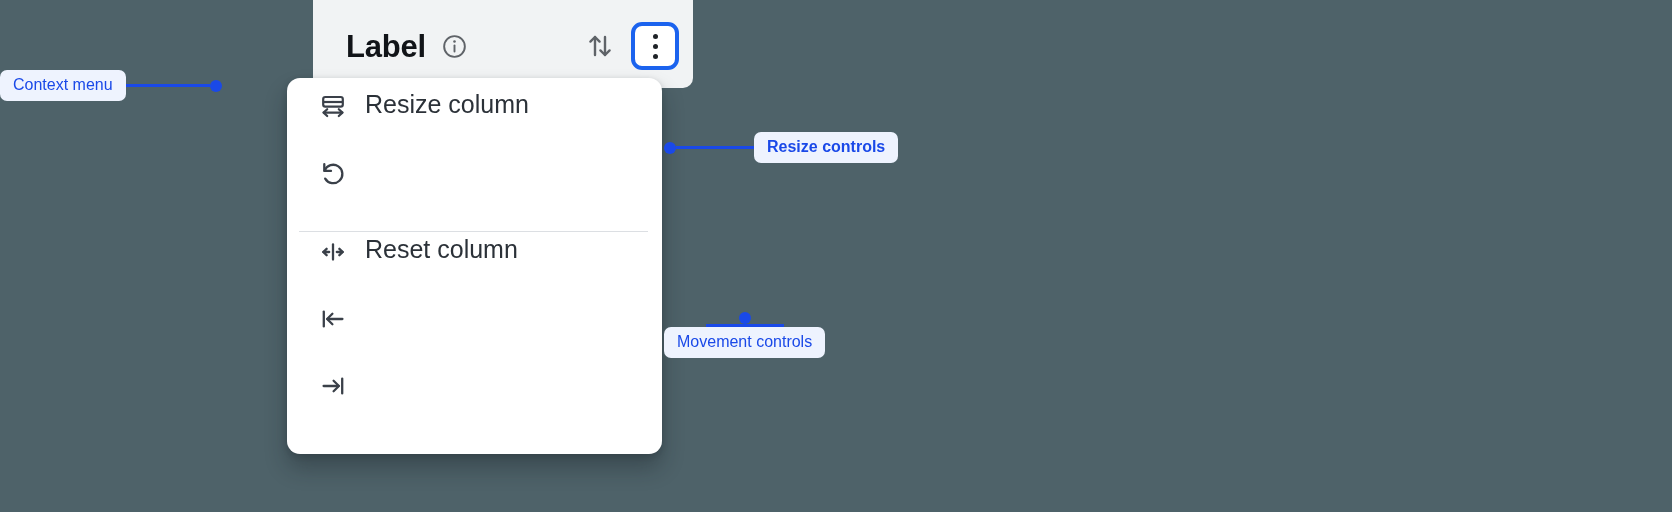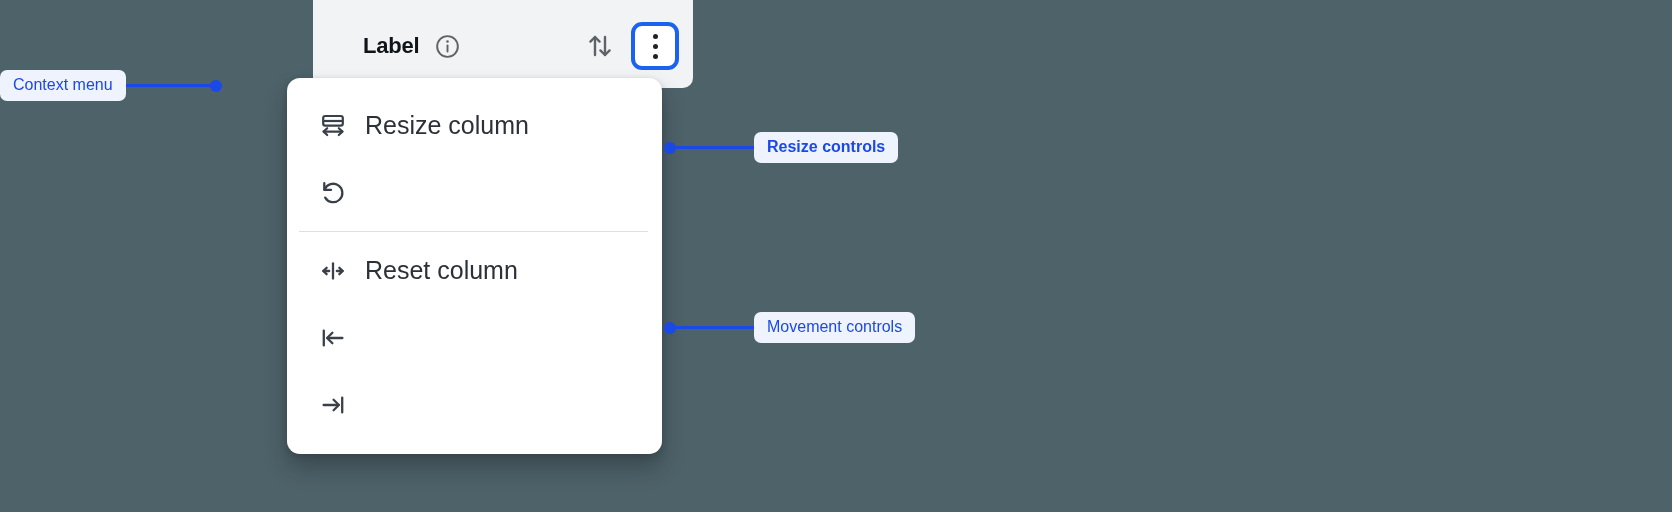--- a/index.html
+++ b/index.html
@@ -31,26 +31,25 @@
     padding: 0 14px 14px 33px;
     z-index: 3;
   }
   #header-card .hdr-row {
     display: flex;
     align-items: center;
     width: 100%;
     height: 56px;
   }
   .hdr-label {
-    font-size: 22px;
+    font-size: 31px;
     font-weight: bold;
     color: #111418;
     letter-spacing: -0.2px;
     line-height: 1;
-    margin-left: 17px;
   }
   .info-icon {
     margin-left: 15px;
     display: flex;
     align-items: center;
     justify-content: center;
   }
   .hdr-spacer { flex: 1; }
   .sort-icon {
     display: flex;
@@ -87,21 +86,21 @@
     width: 375px;
     background: #ffffff;
     border-radius: 13px;
     box-shadow: 0 14px 22px rgba(20,26,32,0.32), 0 2px 6px rgba(20,26,32,0.18);
     padding: 14px 0 16px 0;
     box-sizing: border-box;
     z-index: 5;
   }
   .menu-item {
     display: flex;
-    align-items: center;
+    align-items: flex-start;
     height: 67px;
     padding: 0 20px 0 31px;
     box-sizing: border-box;
     cursor: default;
   }
   .menu-item .mi-icon {
     width: 30px;
     height: 30px;
     flex: 0 0 30px;
     display: flex;
@@ -146,21 +145,21 @@
     height: 12px;
     border-radius: 50%;
     background: #1a49e8;
     flex: 0 0 12px;
   }
 
   #callout-context-menu { left: 0px; top: 70px; }
   #callout-context-menu .callout-line { width: 84px; }
 
   #callout-resize { left: 664px; top: 132px; font-weight: bold; }
-  #callout-movement { left: 664px; top: 312px; }
+  #callout-movement { left: 664px; top: 312px; flex-direction: column; }
   #callout-resize .callout-line,
   #callout-movement .callout-line { width: 78px; }
 </style>
 </head>
 <body>
 
 <div id="header-card">
   <div class="hdr-row">
 
     <span class="hdr-label">Label</span>

